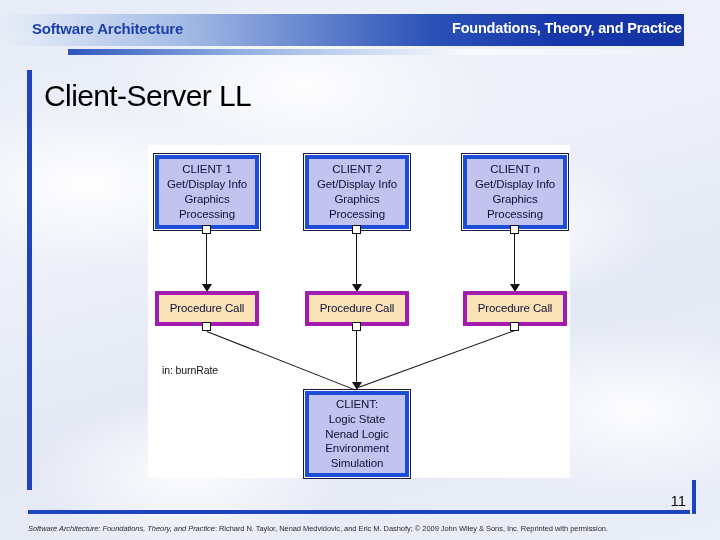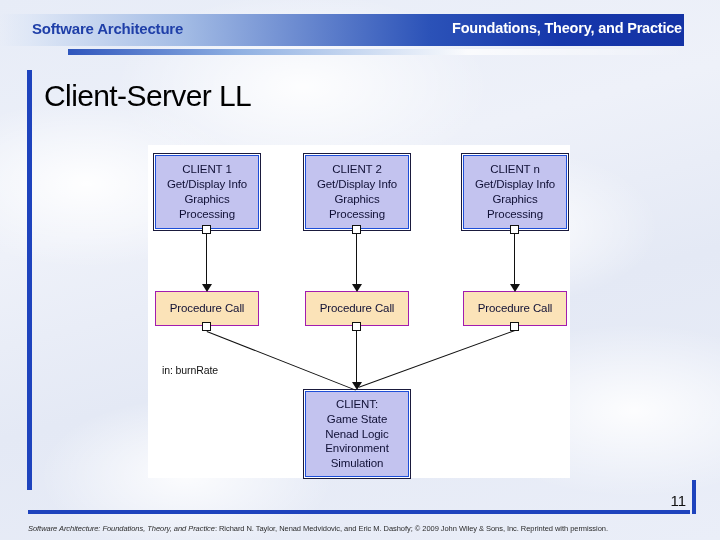--- a/index.html
+++ b/index.html
@@ -101,42 +101,42 @@
     left: 148px;
     top: 145px;
     width: 422px;
     height: 333px;
     background: #ffffff;
   }
 
   .node {
     position: absolute;
     box-sizing: border-box;
-    border: 1px solid #1d4ed8;
+    border: 4px solid #1d4ed8;
     outline: 1px solid #1a1a3c;
     outline-offset: 1px;
     text-align: center;
     color: #101035;
     font-size: 11.5px;
     line-height: 14.8px;
     display: flex;
     flex-direction: column;
     align-items: center;
     justify-content: center;
     letter-spacing: -0.1px;
   }
   .node.client {
     background: #c3c3ef;
   }
   .node.server {
     background: #c3c3ef;
   }
   .node.proc {
     background: #fbe3b8;
-    border: 1px solid #a21caf;
+    border: 4px solid #a21caf;
     outline: none;
   }
 
   .handle {
     position: absolute;
     width: 9px;
     height: 9px;
     background: #ffffff;
     border: 1px solid #101010;
     box-sizing: border-box;
@@ -280,21 +280,21 @@
     <div class="connector vert" style="left:208px; top:186px; height:56px;"></div>
     <div class="diag-line" style="left:367px; top:186px; width:166px; transform: rotate(160deg);"></div>
     <div class="arrowhead" style="left:204px; top:237px;"></div>
 
     <div id="io-label">
       <div>in: burnRate</div>
     </div>
 
     <div class="node server" style="left:157px; top:246px; width:104px; height:86px;">
       <span>CLIENT:</span>
-      <span>Game State</span>
+      <span>Logic State</span>
       <span>Nenad Logic</span>
       <span>Environment</span>
       <span>Simulation</span>
     </div>
 
   </div>
 
   <div id="page-frame-right"></div>
   <div id="page-frame-bottom"></div>
   <div id="page-number">11</div>

